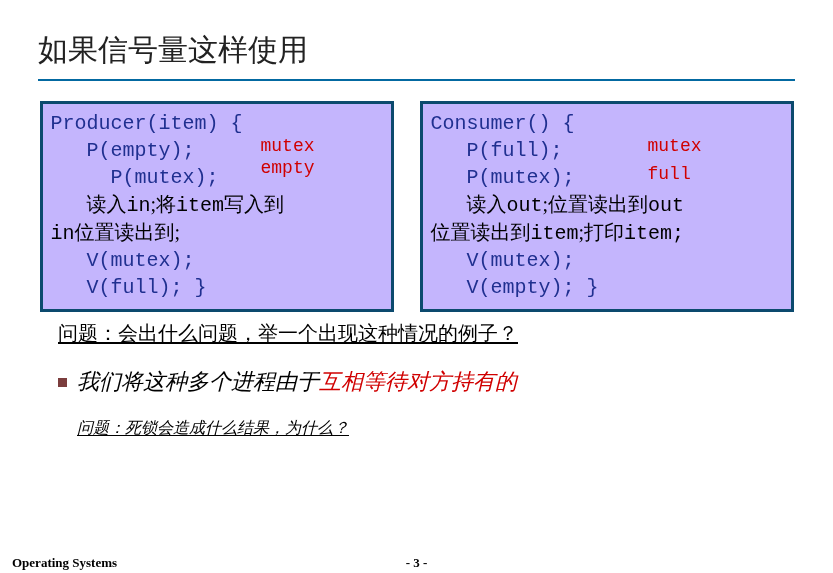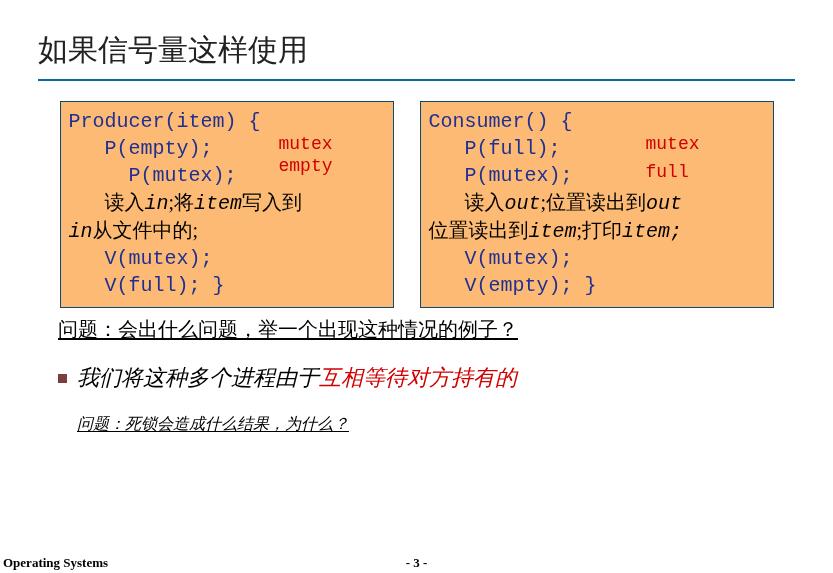--- a/index.html
+++ b/index.html
@@ -26,32 +26,32 @@
     padding-bottom: 8px;
     border-bottom: 2px solid #0369a1;
     margin-bottom: 20px;
   }
   .code-row {
     display: flex;
     gap: 26px;
     justify-content: center;
   }
   .code-box {
-    border: 1px solid #0c4a6e;
-    padding: 6px 8px 8px 8px;
+    border: 3px solid #0c4a6e;
+    padding: 6px 24px 8px 8px;
     font-family: "Courier New", monospace;
     font-size: 20px;
     line-height: 1.35;
     position: relative;
-    background: #fdba74;
+    background: #c4b5fd;
   }
   .code-box .row { white-space: pre; }
   .kw { color: #203090; font-family: "Courier New", monospace; }
   .txt { color: #000; font-family: "SimSun","宋体",serif; }
-  .mono { font-family: "Courier New", monospace; color:#000;font-style:italic;}
+  .mono { font-family: "Courier New", monospace; color:#000;}
   .anno {
     color: #d00000;
     font-family: "Courier New", monospace;
     font-size: 18px;
     position: absolute;
   }
   .middle {
     margin: 8px 0 18px 20px;
   }
   .underline {
@@ -77,38 +77,38 @@
   .red { color: #d00000; }
   .footer {
     position: absolute;
     bottom: 18px;
     left: 0;
     width: 100%;
     font-family: "Times New Roman", serif;
     font-size: 13px;
     font-weight: bold;
   }
-  .footer .fl { position:absolute; left:3px; }
+  .footer .fl { position:absolute; left:12px; }
   .footer .fc { position:absolute; left:50%; transform:translateX(-50%); }
 </style>
 </head>
 <body>
 
 <div class="slide">
 
   <div class="title">如果信号量这样使用</div>
 
   <div class="code-row">
 
     <div class="code-box" style="width:316px;">
       <div class="row"><span class="kw">Producer(item) {</span></div>
       <div class="row"><span class="kw">   </span><span class="kw">P(empty);</span></div>
       <div class="row"><span class="kw">     </span><span class="kw">P(mutex);</span></div>
       <div class="row">   <span class="txt">读入</span><span class="mono">in</span><span class="txt">;将</span><span class="mono">item</span><span class="txt">写入到</span></div>
-      <div class="row"><span class="mono">in</span><span class="txt">从文件中的;</span></div>
+      <div class="row"><span class="mono">in</span><span class="txt">位置读出到;</span></div>
       <div class="row"><span class="kw">   </span><span class="kw">V(mutex);</span></div>
       <div class="row"><span class="kw">   </span><span class="kw">V(full);</span><span class="kw"> }</span></div>
       <span class="anno" style="top:30px; left:218px;">mutex</span>
       <span class="anno" style="top:52px; left:218px;">empty</span>
     </div>
 
     <div class="code-box" style="width:336px;">
       <div class="row"><span class="kw">Consumer() {</span></div>
       <div class="row"><span class="kw">   </span><span class="kw">P(full);</span></div>
       <div class="row"><span class="kw">   </span><span class="kw">P(mutex);</span></div>

